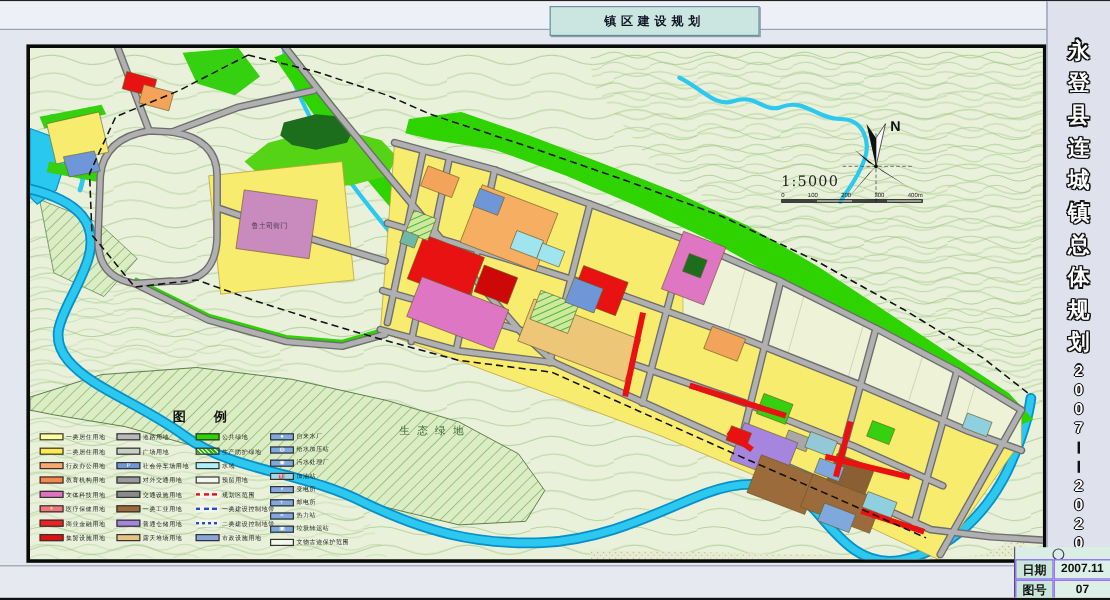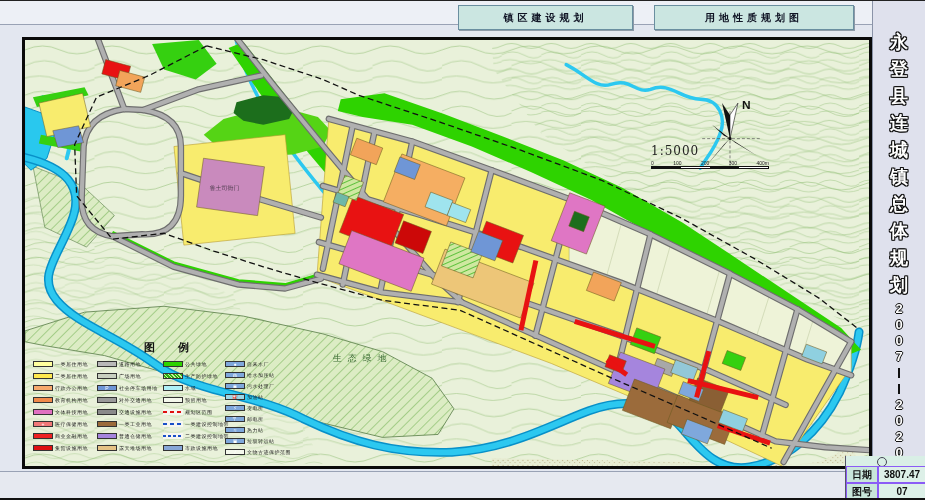--- a/index.html
+++ b/index.html
@@ -64,21 +64,20 @@
   .scale-bar{width:118px;height:3px;border:1px solid #111;box-sizing:border-box;
              background:repeating-linear-gradient(90deg,#111 0 29px,#fff 29px 58px);}
 </style>
 </head>
 <body>
 
 <div id="app">
 
   <div class="topstrip"></div>
   <div id="title-left" class="titlebox">镇区建设规划</div>
-  <div id="title-right" class="titlebox">用地性质规划图</div>
 
   <div class="mapframe">
     <svg viewBox="0 0 850 432" preserveAspectRatio="none">
       <defs>
         <pattern id="topo" width="70" height="46" patternUnits="userSpaceOnUse">
           <path d="M0,10 Q18,2 35,10 T70,10" stroke="#a3c98a" fill="none" stroke-width="0.8"></path>
           <path d="M0,26 Q20,16 38,26 T70,28" stroke="#a3c98a" fill="none" stroke-width="0.7"></path>
           <path d="M-5,40 Q15,33 33,40 T70,40" stroke="#a3c98a" fill="none" stroke-width="0.7"></path>
         </pattern>
         <pattern id="topo2" width="40" height="26" patternUnits="userSpaceOnUse">
@@ -449,19 +448,19 @@
         <div class="vnum">0</div>
       </div>
   </div>
 
   <div class="bottomstrip"></div>
 
   <div class="stamp">
     <div class="stamp-circle"></div>
     <div class="dtable">
       <div class="dlabel">日期</div>
-      <div class="dvalue">3807.47</div>
+      <div class="dvalue">2007.11</div>
       <div class="dlabel">图号</div>
       <div class="dvalue">07</div>
     </div>
   </div>
 
 </div>
 
 </body></html>

